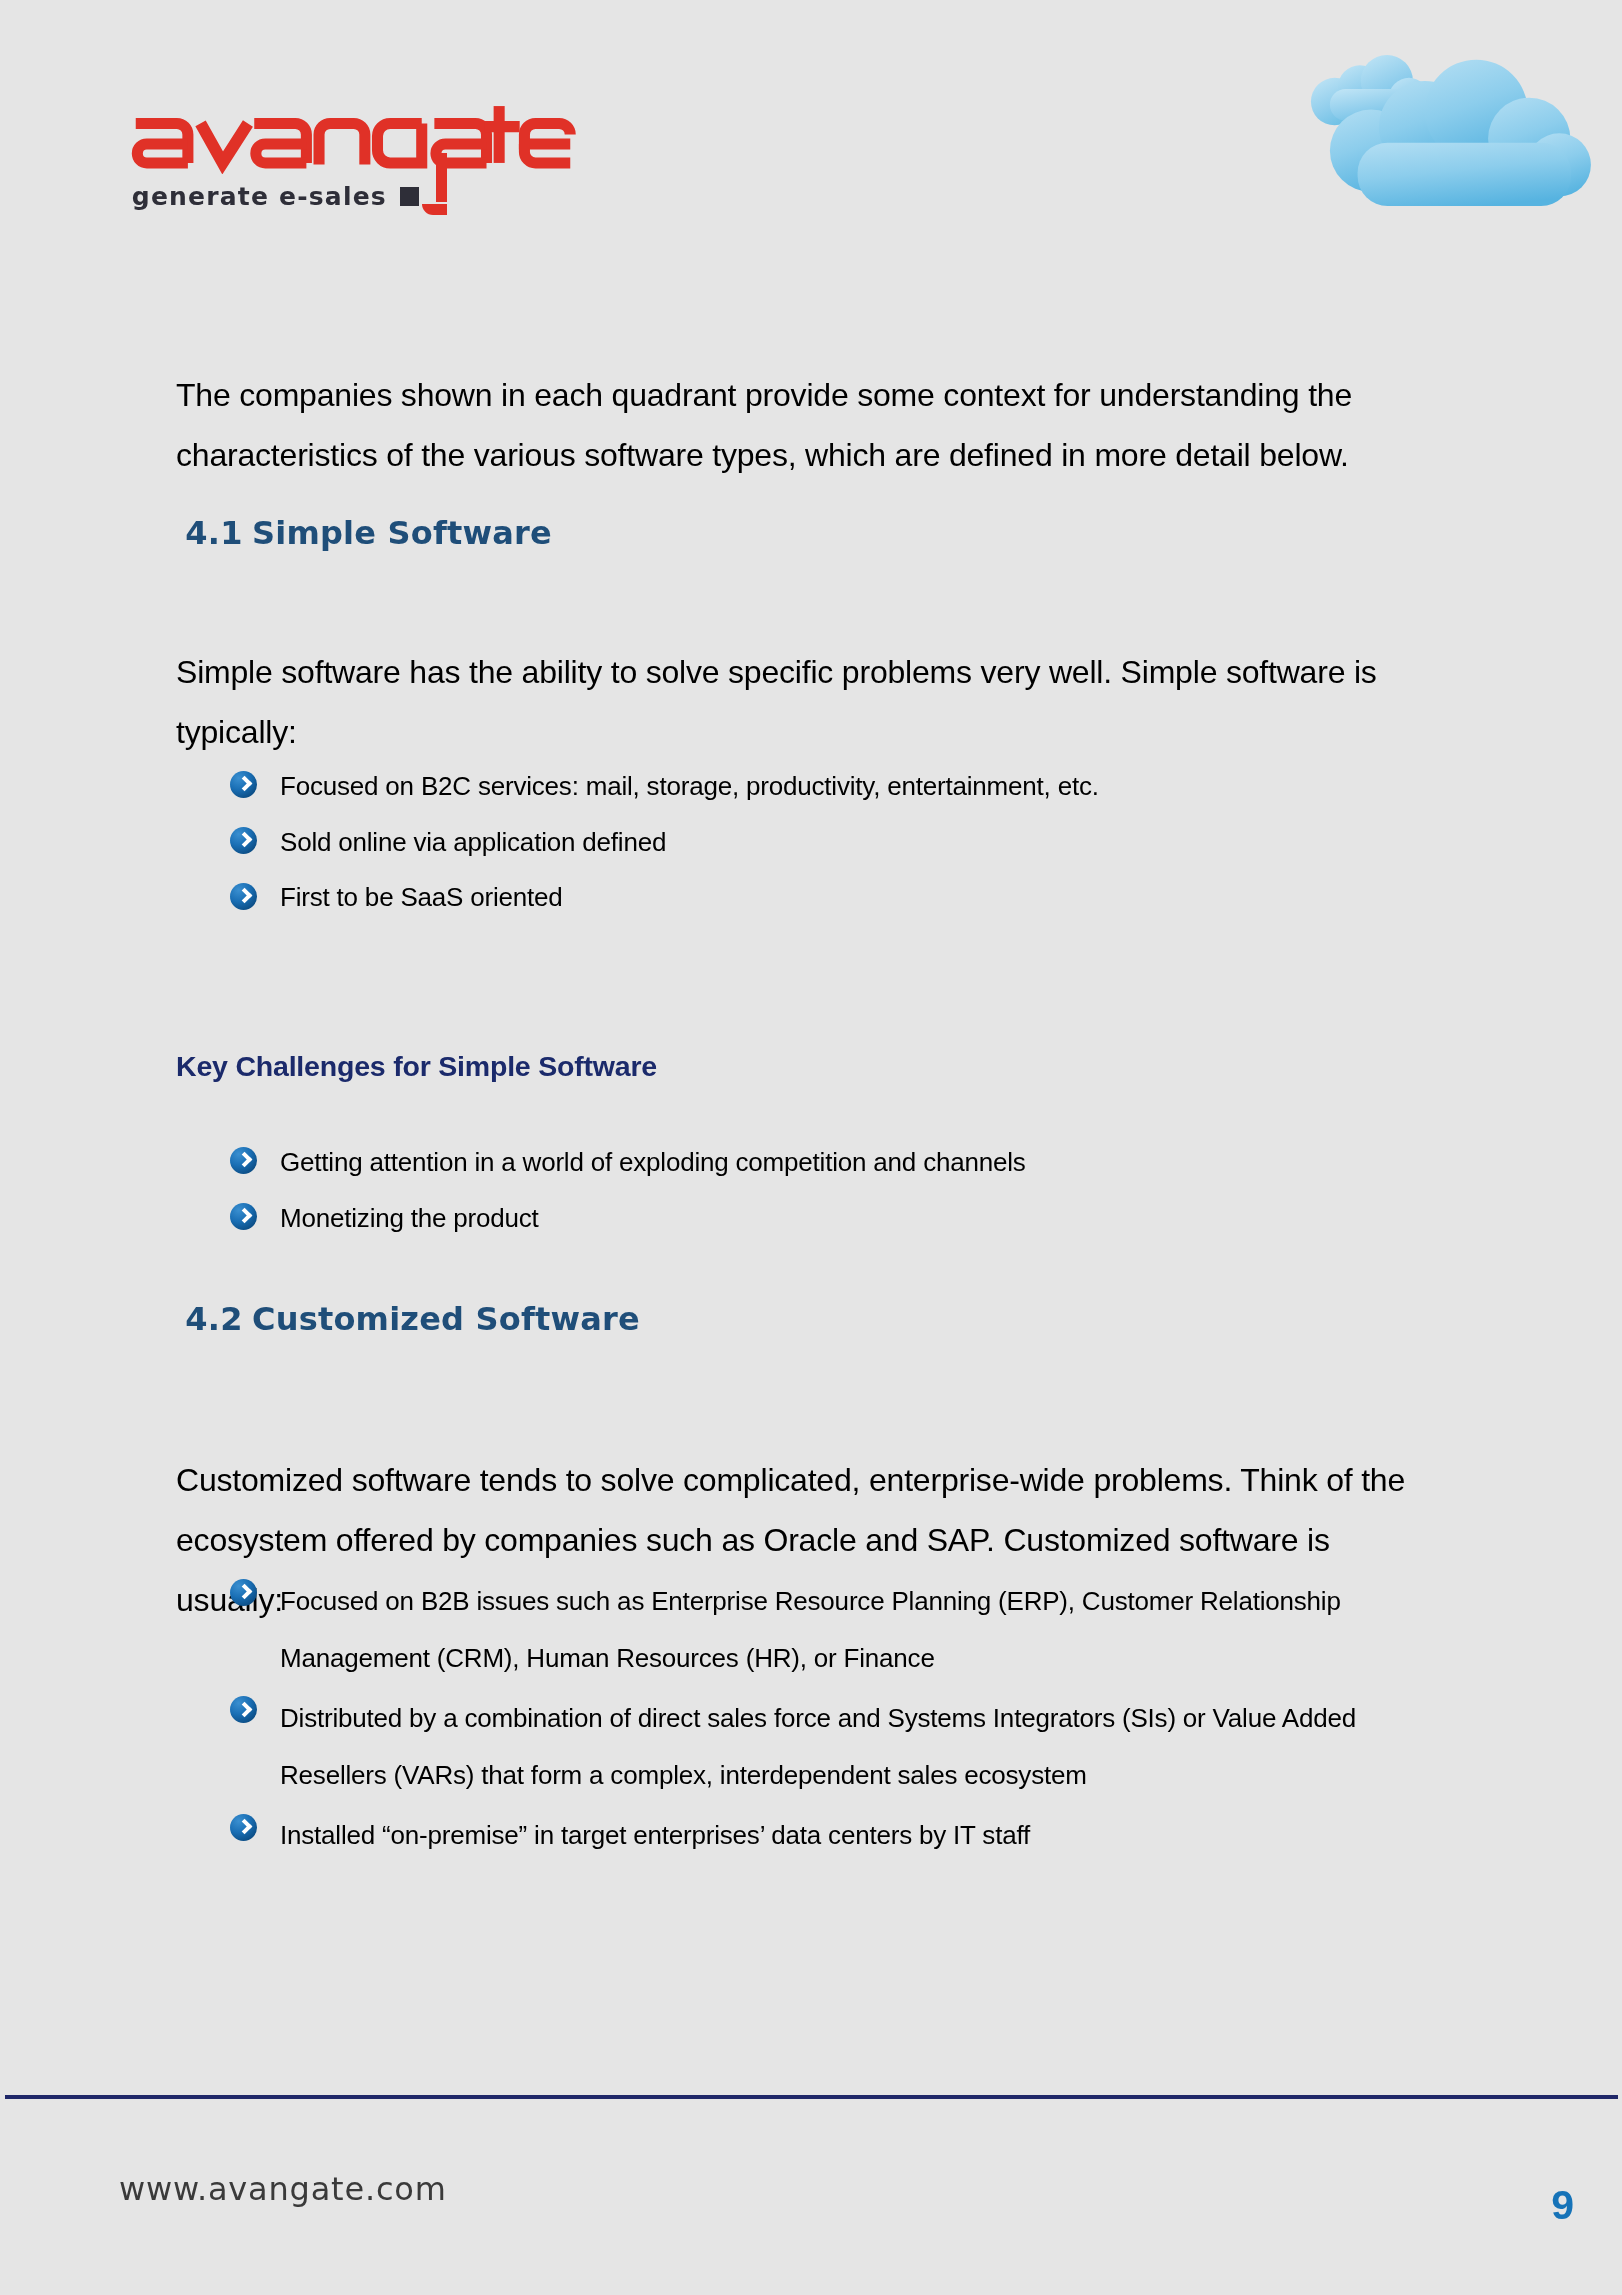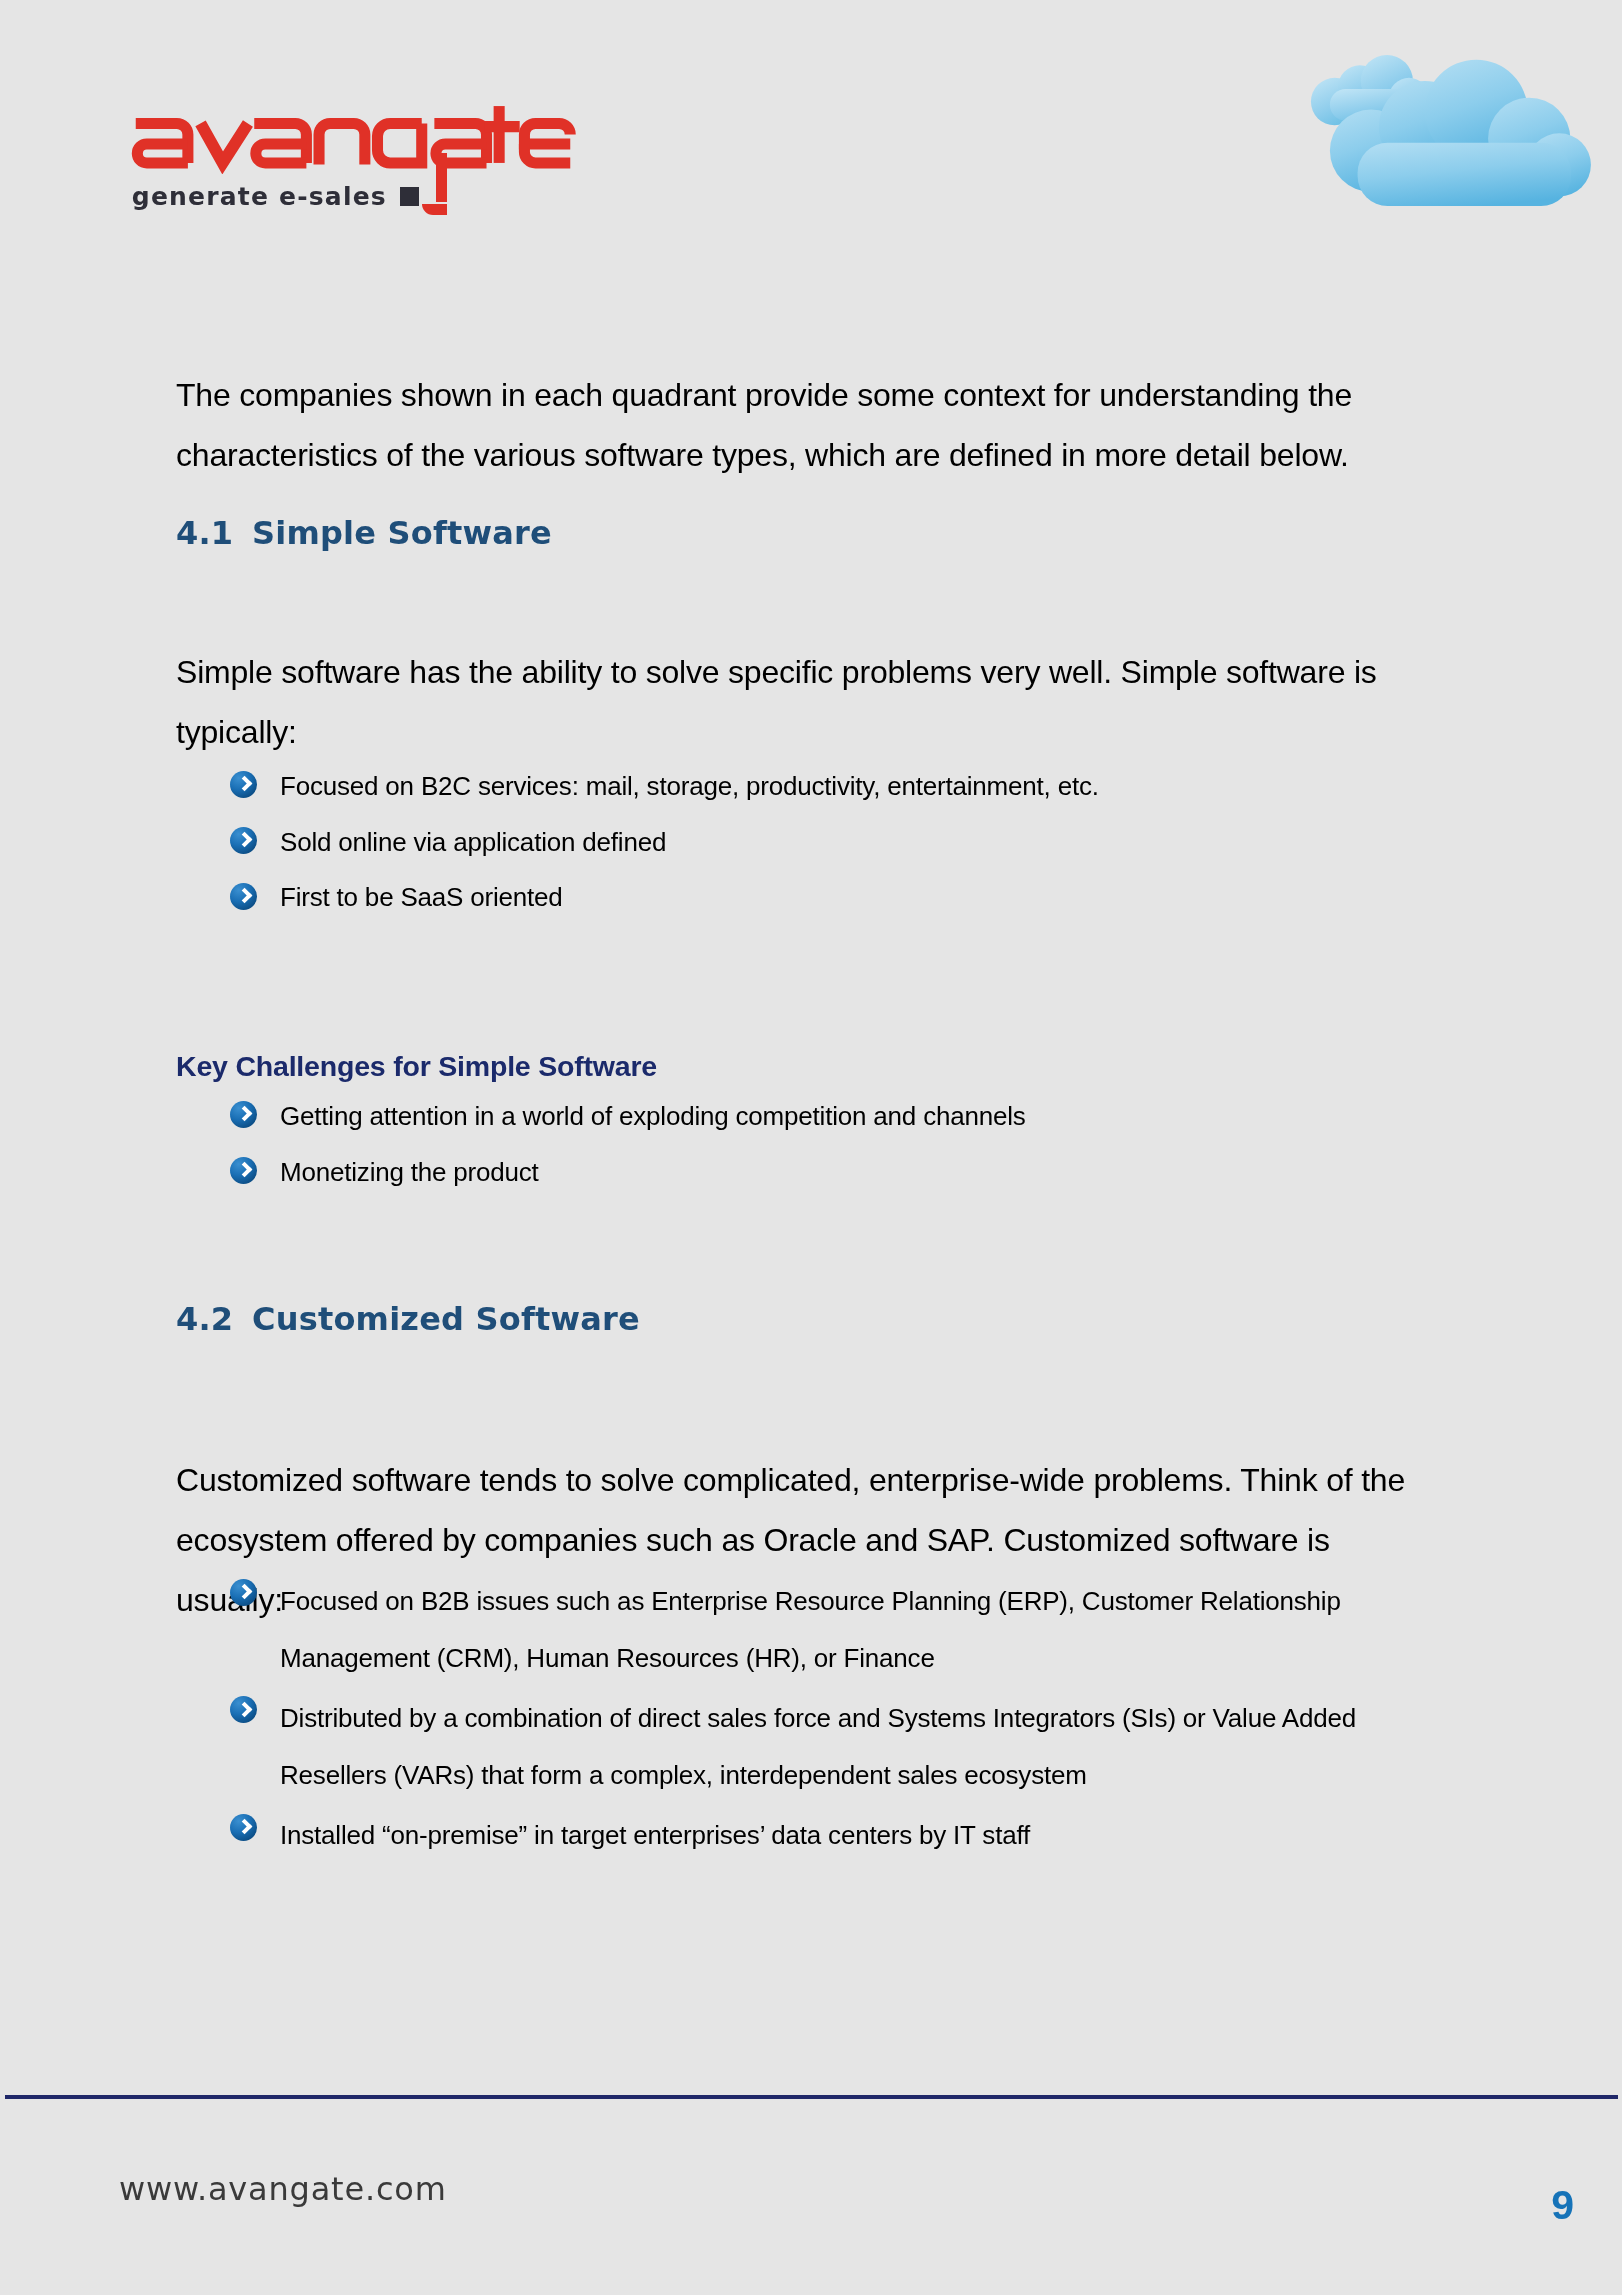--- a/index.html
+++ b/index.html
@@ -114,20 +114,21 @@
     font-family: "DejaVu Sans", sans-serif;
     font-size: 32px;
     font-weight: 700;
     color: #1f4e79;
     letter-spacing: 0.2px;
     white-space: nowrap;
   }
   .heading .num {
     display: inline-block;
     width: 76px;
+    text-align: center;
   }
   .subheading {
     position: absolute;
     left: 176px;
     font-family: "Liberation Sans", sans-serif;
     font-size: 28.5px;
     font-weight: 700;
     color: #1b2a6b;
     white-space: nowrap;
     letter-spacing: -0.2px;
@@ -308,21 +309,21 @@
         <span>Sold online via application defined</span>
       </li>
       <li class="bullet-item">
         <span class="bullet-icon"></span>
         <span>First to be SaaS oriented</span>
       </li>
     </ul>
 
     <h3 class="subheading" style="top:1021px;">Key Challenges for Simple Software</h3>
 
-    <ul class="bullet-list" style="top:1087px;">
+    <ul class="bullet-list" style="top:1133px;">
       <li class="bullet-item">
         <span class="bullet-icon"></span>
         <span>Getting attention in a world of exploding competition and channels</span>
       </li>
       <li class="bullet-item">
         <span class="bullet-icon"></span>
         <span>Monetizing the product</span>
       </li>
     </ul>
 

